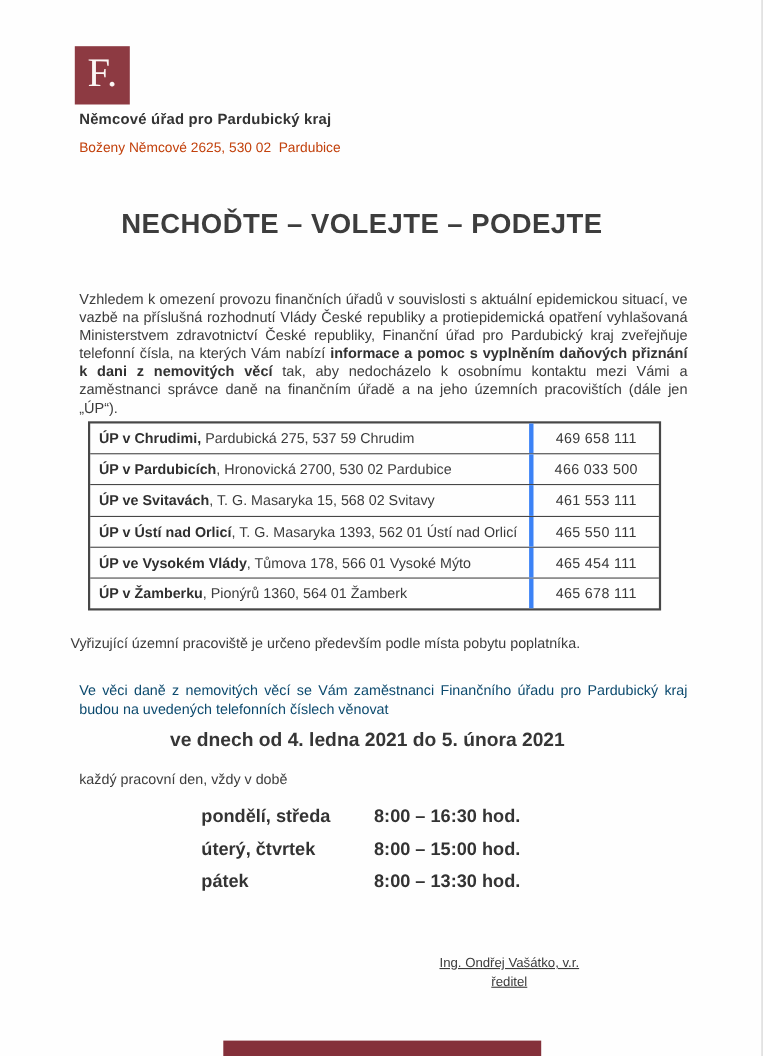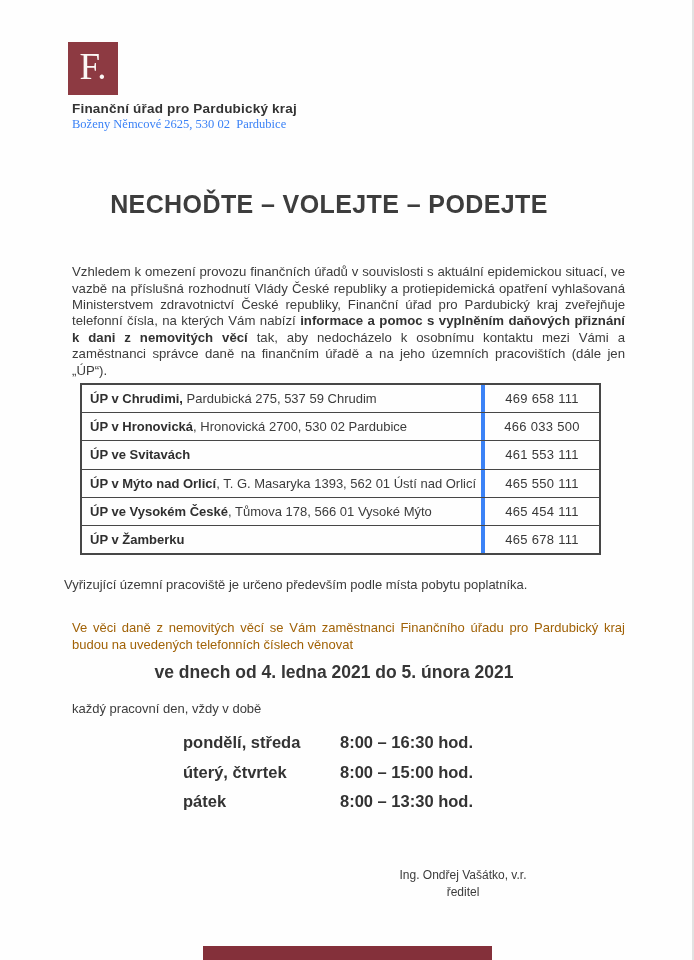--- a/index.html
+++ b/index.html
@@ -21,21 +21,21 @@
     position: absolute; left: 68px; top: 42px;
     width: 50px; height: 53px;
     background: #8d3a42;
     color: #fbf7f5;
     font-family: "Liberation Serif", "DejaVu Serif", serif;
     font-size: 37px; line-height: 50px;
     text-align: center;
   }
   .org { position: absolute; left: 72px; top: 101px; }
   .org-name { font-weight: bold; font-size: 13.5px; color: #333; letter-spacing: 0.2px; }
-  .org-address { font-size: 12.5px; margin-top: 1px; color: #3b82f6; white-space: pre-wrap; font-family: Liberation Serif, serif; }
+  .org-address { font-size: 12.5px; margin-top: 11px; color: #c2410c; white-space: pre-wrap; }
   
   .doc-title {
     position: absolute; left: 0; top: 190px; width: 100%;
     text-align: center;
     font-weight: bold; font-size: 25px; letter-spacing: 0.4px;
     color: #3d3d3d;
     transform: translateX(-17px);
   }
   
   .intro {
@@ -60,99 +60,101 @@
   .t-cell-left span { white-space: pre-wrap; }
   .t-cell-right {
     width: 114px; border-left: 4px solid #3b82f6;
     display: flex; align-items: center; justify-content: center;
     color: #383838; letter-spacing: 0.3px;
   }
   
   .note-1 { position: absolute; left: 64px; top: 577px; font-size: 13px; color: #3c3c3c; }
   .note-2 {
     position: absolute; left: 72px; top: 620px; width: 553px;
-    font-size: 13px; line-height: 16.5px; text-align: justify; color: #a16207;
+    font-size: 13px; line-height: 16.5px; text-align: justify; color: #0c4a6e;
   }
   
   .date-range {
     position: absolute; left: 0; top: 662px; width: 100%;
     text-align: center; transform: translateX(-12px);
     font-weight: bold; font-size: 17.5px; color: #363636;
   }
   .schedule-intro { position: absolute; left: 72px; top: 701px; font-size: 13px; color: #3c3c3c; }
   
   .schedule { position: absolute; left: 183px; top: 728px; }
   .s-row { display: flex; align-items: center; height: 29.5px; font-weight: bold; font-size: 16.5px; color: #333; }
   .s-days { width: 157px; }
   
-  .signature { position: absolute; left: 363px; top: 868px; width: 200px; text-align: center; font-size: 12px; color: #3c3c3c; }
+  .signature { position: absolute; left: 363px; top: 868px; width: 200px; text-align: center; font-size: 12px; color: #3c3c3c; text-decoration: underline; }
   .signature .sig-role { margin-top: 3px; text-align: center; }
   
   .bottom-bar {
     position: absolute; left: 203px; top: 946px;
     width: 289px; height: 14px;
     background: #84303a;
   }
 </style>
 </head>
 <body>
 
 <div class="page">
 
   <div class="logo">
     <span>F.</span>
   </div>
 
   <div class="org">
-    <div class="org-name">Finanční úřad pro Pardubický kraj</div>
+    <div class="org-name">Němcové úřad pro Pardubický kraj</div>
     <div class="org-address">Boženy Němcové 2625, 530 02  Pardubice</div>
   </div>
 
   <div class="doc-title">NECHOĎTE – VOLEJTE – PODEJTE</div>
 
   <p class="intro"><span>Vzhledem k omezení provozu finančních úřadů v souvislosti s aktuální epidemickou situací, ve vazbě na příslušná rozhodnutí Vlády České republiky a protiepidemická opatření vyhlašovaná Ministerstvem zdravotnictví České republiky, Finanční úřad pro Pardubický kraj zveřejňuje telefonní čísla, na kterých Vám nabízí </span><b>informace a pomoc s vyplněním daňových přiznání k dani z nemovitých věcí</b><span> tak, aby nedocházelo k osobnímu kontaktu mezi Vámi a zaměstnanci správce daně na finančním úřadě a na jeho územních pracovištích (dále jen „ÚP“).</span></p>
 
   <div class="offices">
     <div class="t-row">
       <div class="t-cell-left">
           <b>ÚP v Chrudimi,</b>
           <span> Pardubická 275, 537 59 Chrudim</span>
         </div>
       <div class="t-cell-right">469 658 111</div>
     </div>
     <div class="t-row">
       <div class="t-cell-left">
-          <b>ÚP v Hronovická</b>
+          <b>ÚP v Pardubicích</b>
           <span>, Hronovická 2700, 530 02 Pardubice</span>
         </div>
       <div class="t-cell-right">466 033 500</div>
     </div>
     <div class="t-row">
       <div class="t-cell-left">
           <b>ÚP ve Svitavách</b>
+          <span>, T. G. Masaryka 15, 568 02 Svitavy</span>
         </div>
       <div class="t-cell-right">461 553 111</div>
     </div>
     <div class="t-row">
       <div class="t-cell-left">
-          <b>ÚP v Mýto nad Orlicí</b>
+          <b>ÚP v Ústí nad Orlicí</b>
           <span>, T. G. Masaryka 1393, 562 01 Ústí nad Orlicí</span>
         </div>
       <div class="t-cell-right">465 550 111</div>
     </div>
     <div class="t-row">
       <div class="t-cell-left">
-          <b>ÚP ve Vysokém České</b>
+          <b>ÚP ve Vysokém Vlády</b>
           <span>, Tůmova 178, 566 01 Vysoké Mýto</span>
         </div>
       <div class="t-cell-right">465 454 111</div>
     </div>
     <div class="t-row">
       <div class="t-cell-left">
           <b>ÚP v Žamberku</b>
+          <span>, Pionýrů 1360, 564 01 Žamberk</span>
         </div>
       <div class="t-cell-right">465 678 111</div>
     </div>
   </div>
 
   <div class="note-1">Vyřizující územní pracoviště je určeno především podle místa pobytu poplatníka.</div>
   <div class="note-2">Ve věci daně z nemovitých věcí se Vám zaměstnanci Finančního úřadu pro Pardubický kraj budou na uvedených telefonních číslech věnovat</div>
 
   <div class="date-range">ve dnech od 4. ledna 2021 do 5. února 2021</div>
   <div class="schedule-intro">každý pracovní den, vždy v době</div>

